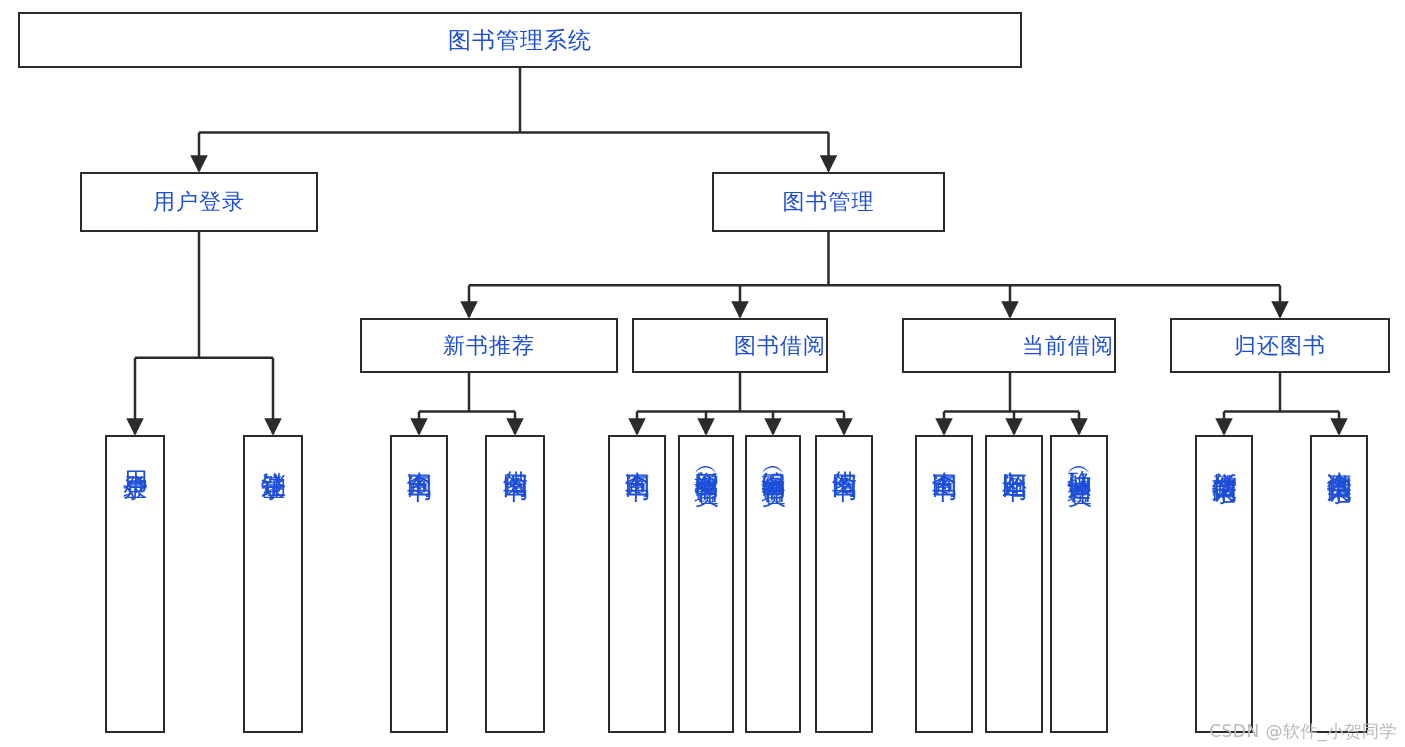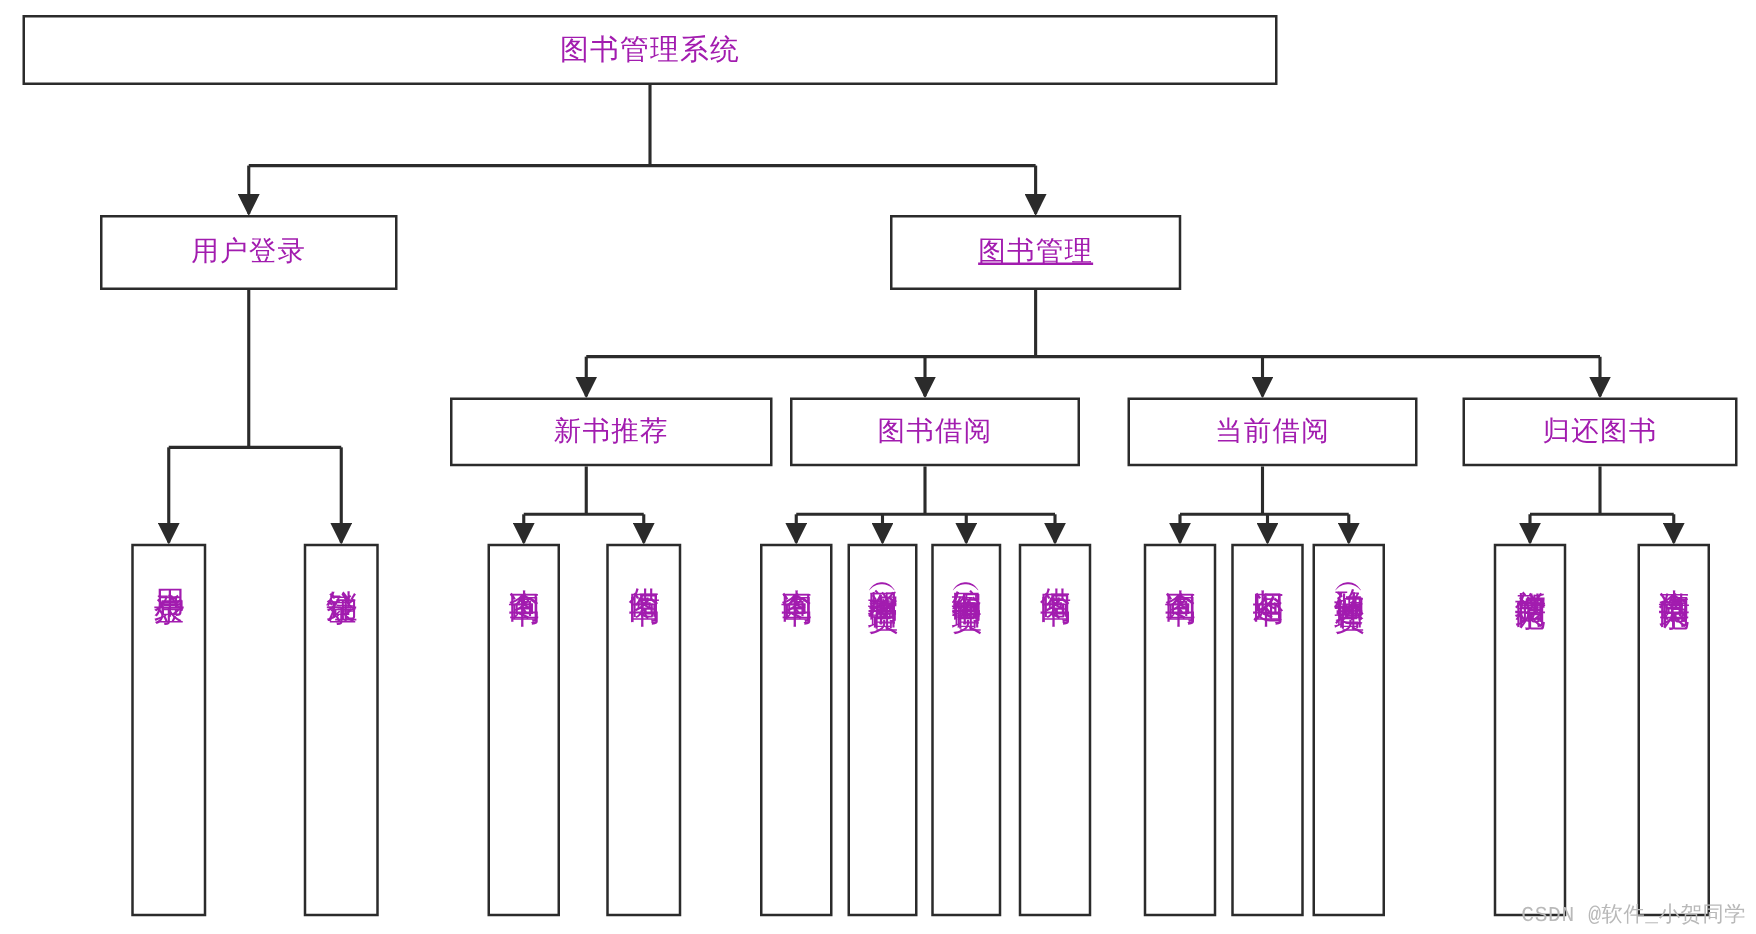--- a/index.html
+++ b/index.html
@@ -25,21 +25,21 @@
     height: 747px;
   }
   .node {
     position: absolute;
     box-sizing: border-box;
     border: 2.5px solid #2b2b2b;
     background: #ffffff;
     display: flex;
     align-items: center;
     justify-content: center;
-    color: #a21caf;
+    color: #1d4ed8;
   }
   .node-label {
     display: block;
     text-align: center;
     line-height: 1.05;
     white-space: nowrap;
   }
   .node.horizontal .node-label {
     font-size: 22px;
     letter-spacing: 1px;
@@ -66,21 +66,20 @@
   }
   .watermark {
     position: absolute;
     right: 8px;
     bottom: 4px;
     font-size: 17px;
     color: #b9b9b9;
     white-space: nowrap;
     letter-spacing: 0.5px;
     pointer-events: none;
-    font-family: Liberation Mono, monospace;
   }
 </style>
 </head>
 <body>
 
 <div id="canvas">
 
   <svg id="edges" viewBox="0 0 1405 747" xmlns="http://www.w3.org/2000/svg">
     <defs>
       <marker id="arrow" viewBox="0 0 10 10" refX="9" refY="5" markerWidth="7" markerHeight="7" orient="auto-start-reverse">
@@ -124,30 +123,30 @@
       </g>
   </svg>
 
   <div id="nodes">
       <div class="node horizontal root" style="left: 18px; top: 12px; width: 1004px; height: 56px;">
         <span class="node-label">图书管理系统</span>
       </div>
       <div class="node horizontal" style="left: 80px; top: 172px; width: 238px; height: 60px;">
         <span class="node-label">用户登录</span>
       </div>
-      <div class="node horizontal" style="left: 712px; top: 172px; width: 233px; height: 60px; text-decoration: underline;">
+      <div class="node horizontal" style="left: 712px; top: 172px; width: 233px; height: 60px;">
         <span class="node-label">图书管理</span>
       </div>
       <div class="node horizontal" style="left: 360px; top: 318px; width: 258px; height: 55px;">
         <span class="node-label">新书推荐</span>
       </div>
-      <div class="node horizontal" style="left: 632px; top: 318px; width: 232px; height: 55px;">
+      <div class="node horizontal" style="left: 632px; top: 318px; width: 196px; height: 55px; justify-content: flex-end;">
         <span class="node-label">图书借阅</span>
       </div>
-      <div class="node horizontal" style="left: 902px; top: 318px; width: 232px; height: 55px;">
+      <div class="node horizontal" style="left: 902px; top: 318px; width: 214px; height: 55px; justify-content: flex-end;">
         <span class="node-label">当前借阅</span>
       </div>
       <div class="node horizontal" style="left: 1170px; top: 318px; width: 220px; height: 55px;">
         <span class="node-label">归还图书</span>
       </div>
       <div class="node vertical" style="left: 105px; top: 435px; width: 60px; height: 298px;">
         <span class="node-label">用户登录</span>
       </div>
       <div class="node vertical" style="left: 243px; top: 435px; width: 60px; height: 298px;">
         <span class="node-label">注销登录</span>

